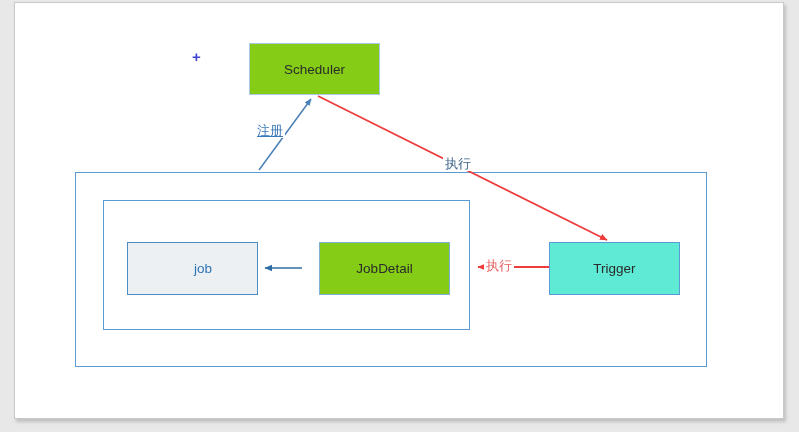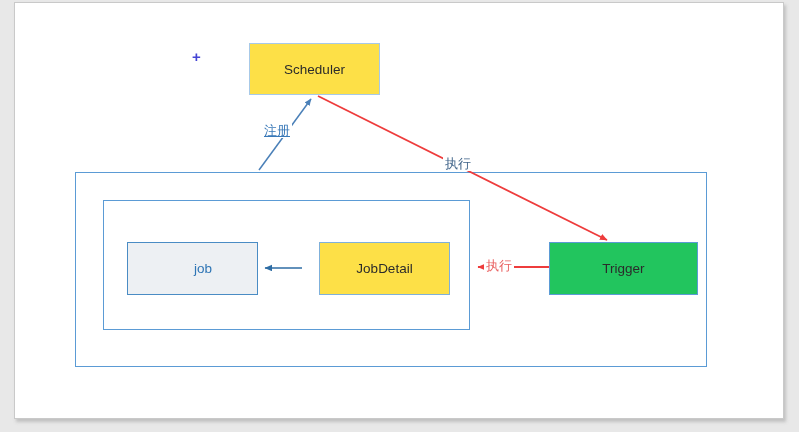--- a/index.html
+++ b/index.html
@@ -33,37 +33,37 @@
   }
   .edge-label {
     position: absolute;
     z-index: 3;
     background: #ffffff;
     font-size: 13px;
     line-height: 15px;
     padding: 0 2px;
     white-space: nowrap;
   }
-  .label-register { left: 262px; top: 123px; color: #3a79b8; text-decoration: underline; }
+  .label-register { left: 255px; top: 123px; color: #3a79b8; text-decoration: underline; }
   .label-exec-main { left: 443px; top: 156px; color: #41658a; }
   .label-exec-trigger { left: 484px; top: 258px; color: #e96060; }
   .node-box {
     position: absolute;
     z-index: 4;
     display: flex;
     align-items: center;
     justify-content: center;
     font-size: 13.5px;
     color: #2b2b2b;
-    background: #fde047;
+    background: #84cc16;
   }
   .node-scheduler { left: 249px; top: 43px; width: 131px; height: 52px; border: 1.5px solid #a7c9e8; }
   .node-job      { left: 127px; top: 242px; width: 131px; height: 53px; border: 1.5px solid #4a8cc4; background: #edf0f3; color: #2e75b5; padding-left: 21px; }
   .node-jobdetail{ left: 319px; top: 242px; width: 131px; height: 53px; border: 1.5px solid #7fb0da; }
-  .node-trigger  { left: 549px; top: 242px; width: 149px; height: 53px; border: 1.5px solid #5b9bd5; background: #22c55e; }
+  .node-trigger  { left: 549px; top: 242px; width: 131px; height: 53px; border: 1.5px solid #5b9bd5; background: #5eead4; }
   .outer-group { left: 75px;  top: 172px; width: 632px; height: 195px; }
   .inner-group { left: 103px; top: 200px; width: 367px; height: 130px; }
   .cursor-plus {
     position: absolute;
     left: 192px; top: 49px;
     z-index: 5;
     color: #4444d4;
     font-size: 15px;
     font-weight: bold;
     line-height: 15px;

